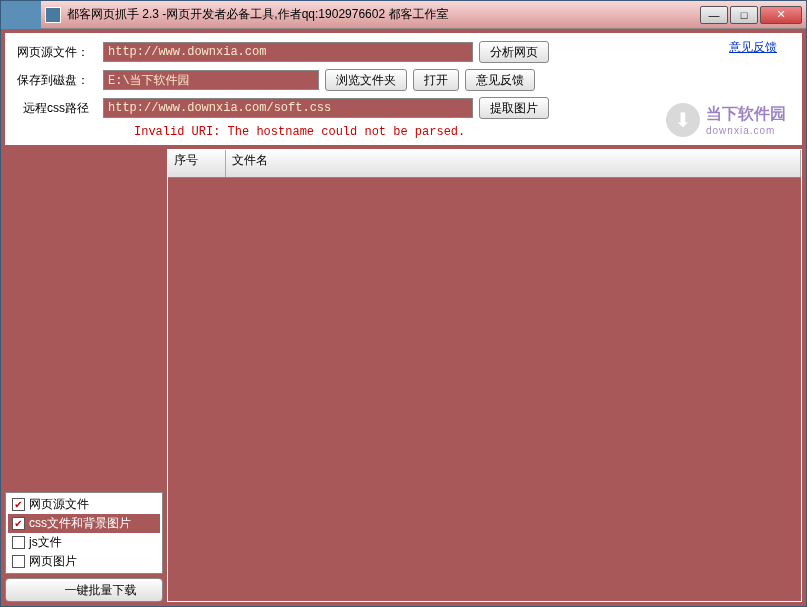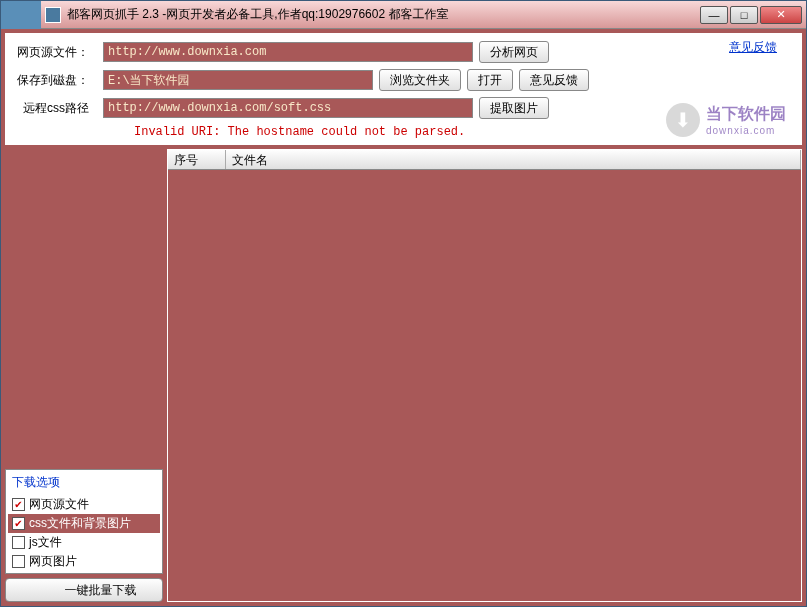--- a/index.html
+++ b/index.html
@@ -27,21 +27,21 @@
 .mid { flex: 1; display: flex; margin: 0 4px 4px; gap: 4px; }
 .sidebar { width: 158px; background: #a85858; display: flex; flex-direction: column; }
 .sidebar-spacer { flex: 1; }
 .options-box { background: #fff; border: 1px solid #888; padding: 2px; }
 .options-title { color: #0033cc; padding: 2px 4px 4px; }
 .opt-item { display: flex; align-items: center; gap: 4px; padding: 1px 4px; }
 .opt-item.sel { background: #a85858; color: #fff; }
 .cb { width: 13px; height: 13px; border: 1px solid #555; background: #fff; display: inline-flex; align-items: center; justify-content: center; font-size: 10px; color: #c00; }
 .batch-btn { margin-top: 4px; height: 24px; background: linear-gradient(#fefefe,#e0e0e0); border: 1px solid #888; border-radius: 4px; cursor: pointer; font-size: 12px; padding-left: 33px; }
 .main-list { flex: 1; background: #a85858; border: 1px solid #fff; display: flex; flex-direction: column; }
-.list-header { background: linear-gradient(#fefefe,#e0e0e0); display: flex; height: 20px; border-bottom: 1px solid #888; font-family: Liberation Mono, monospace; }
+.list-header { background: linear-gradient(#fefefe,#e0e0e0); display: flex; height: 28px; border-bottom: 1px solid #888; font-family: Liberation Mono, monospace; }
 .col { border-right: 1px solid #aaa; padding: 2px 6px; font-size: 12px; }
 .col1 { width: 58px; }
 .col2 { flex: 1; }
 .list-body { flex: 1; }
 </style>
 </head>
 <body>
 
 <div class="window">
   <div class="titlebar">
@@ -59,21 +59,21 @@
       <span class="feedback-link">意见反馈</span>
 
       <div class="row">
         <div class="row-label">网页源文件：</div>
         <input class="text-input" style="width: 370px;" value="http://www.downxia.com">
         <button class="btn">分析网页</button>
       </div>
 
       <div class="row">
         <div class="row-label">保存到磁盘：</div>
-        <input class="text-input" style="width: 270px;" value="E:\当下软件园">
+        <input class="text-input" style="width: 216px;" value="E:\当下软件园">
         <button class="btn">浏览文件夹</button>
         <button class="btn">打开</button>
         <button class="btn">意见反馈</button>
       </div>
 
       <div class="row">
         <div class="row-label">远程css路径</div>
         <input class="text-input" style="width: 370px;" value="http://www.downxia.com/soft.css">
         <button class="btn">提取图片</button>
       </div>
@@ -86,21 +86,20 @@
           <div class="wm-main">当下软件园</div>
           <div class="wm-sub">downxia.com</div>
         </div>
       </div>
     </div>
 
     <div class="mid">
       <div class="sidebar">
         <div class="sidebar-spacer"></div>
         <div class="options-box">
-          <div class="options-title">下载选项</div>
           <div id="opts">
               <div class="opt-item">
                 <span class="cb">✔</span>
                 <span>网页源文件</span>
               </div>
               <div class="opt-item sel">
                 <span class="cb">✔</span>
                 <span>css文件和背景图片</span>
               </div>
               <div class="opt-item">

